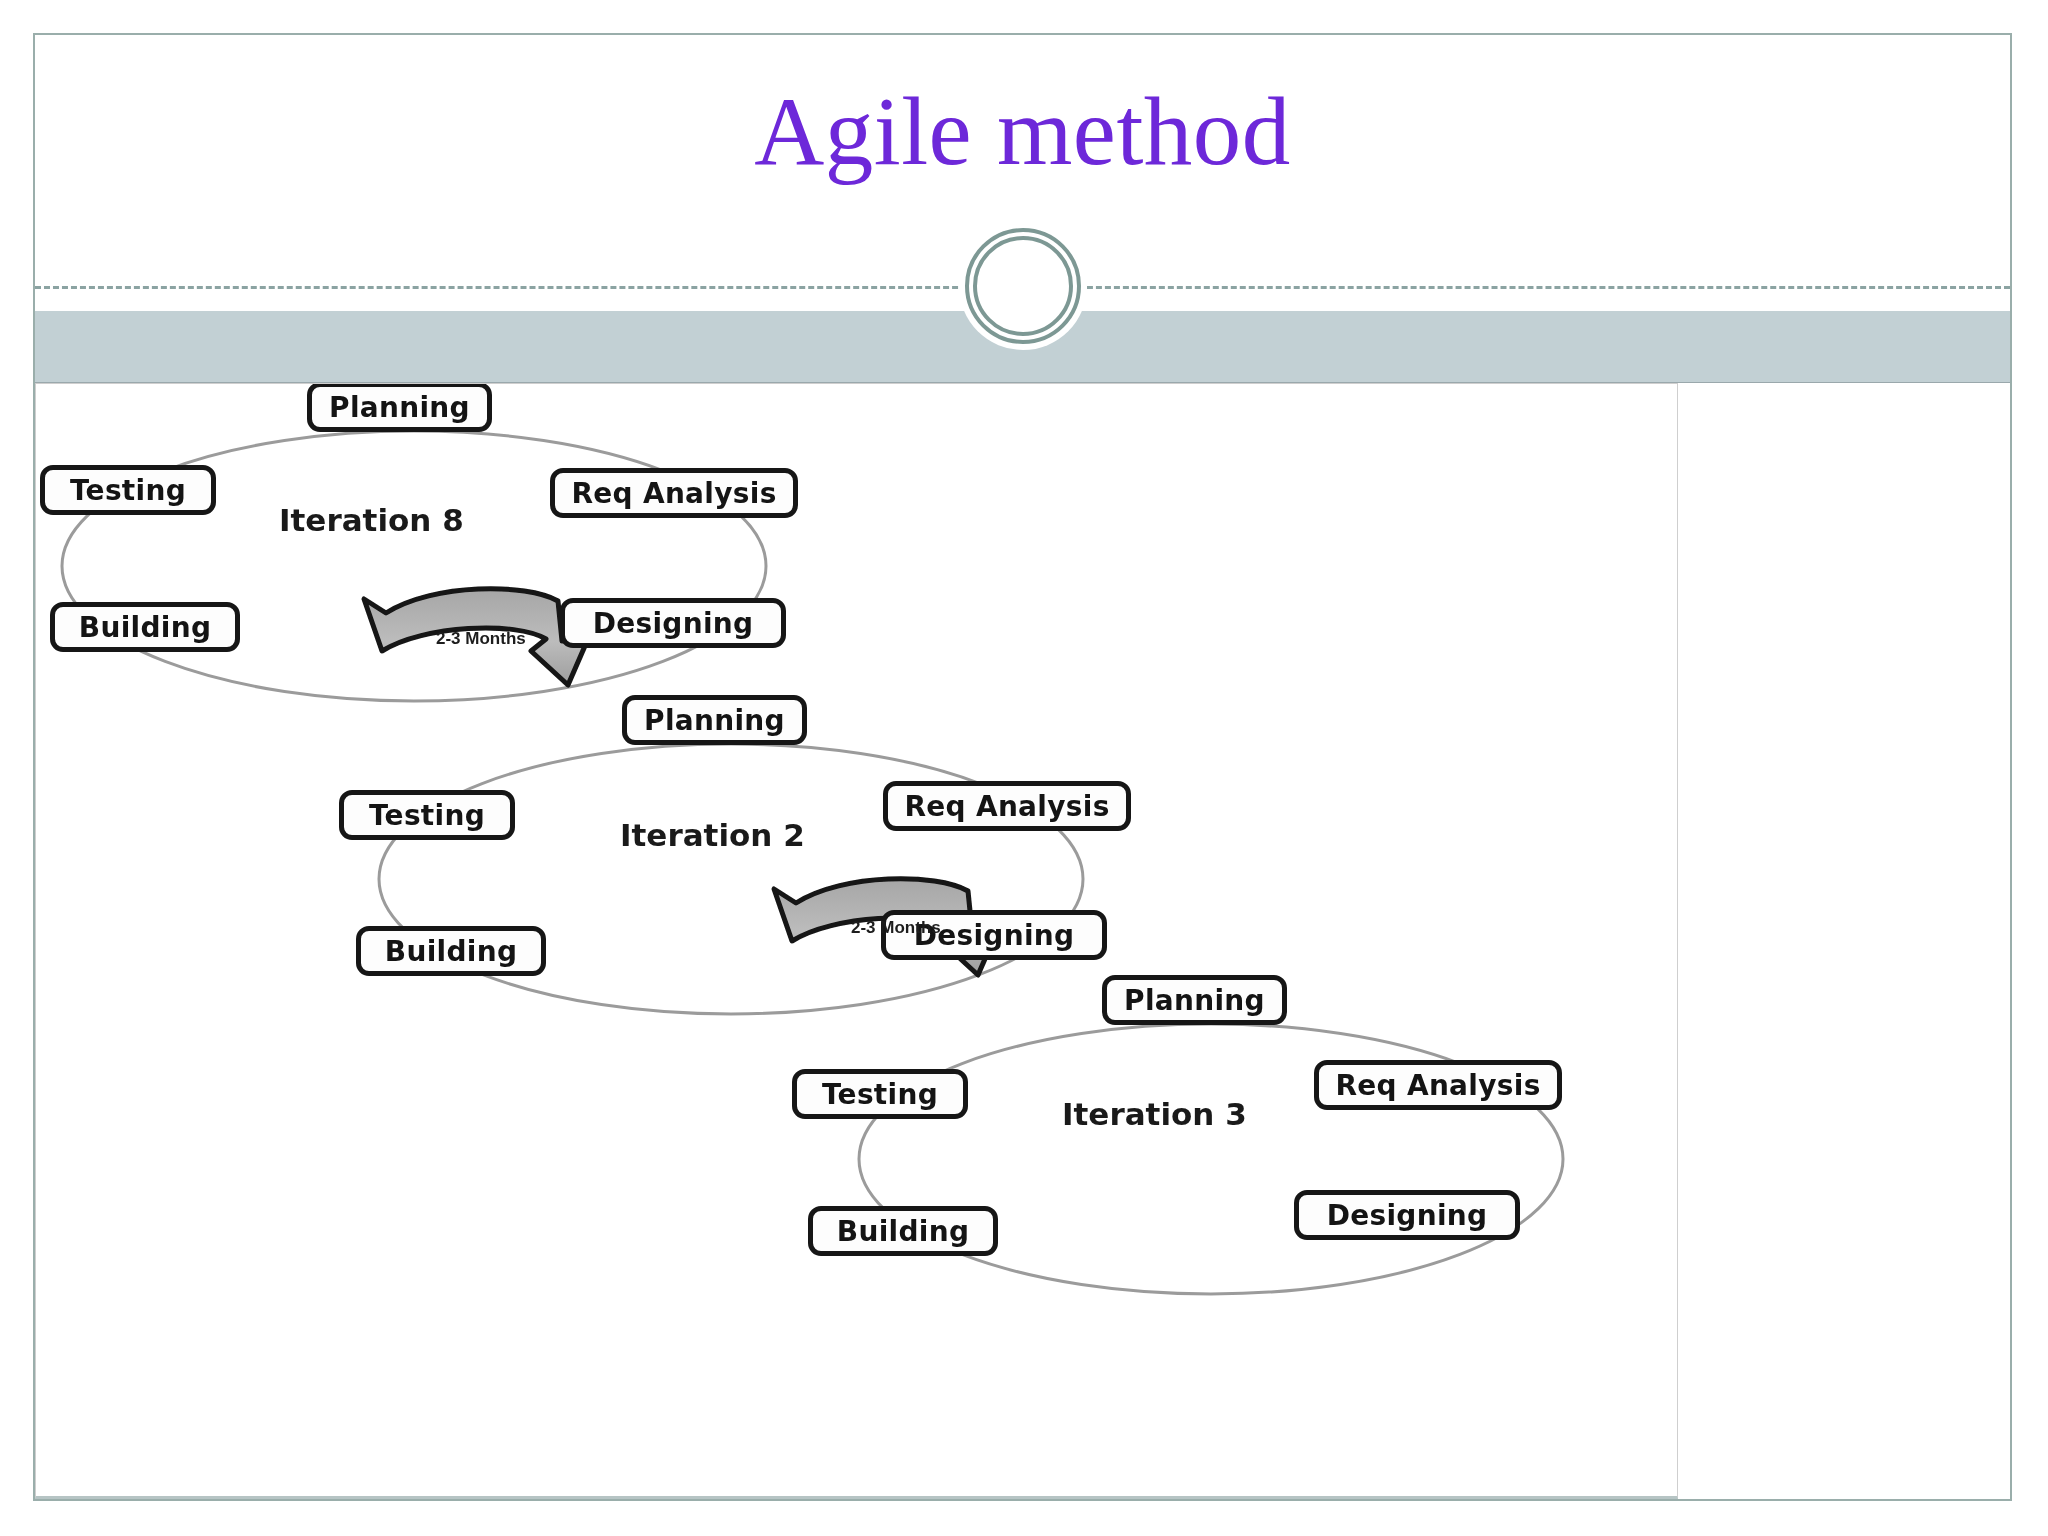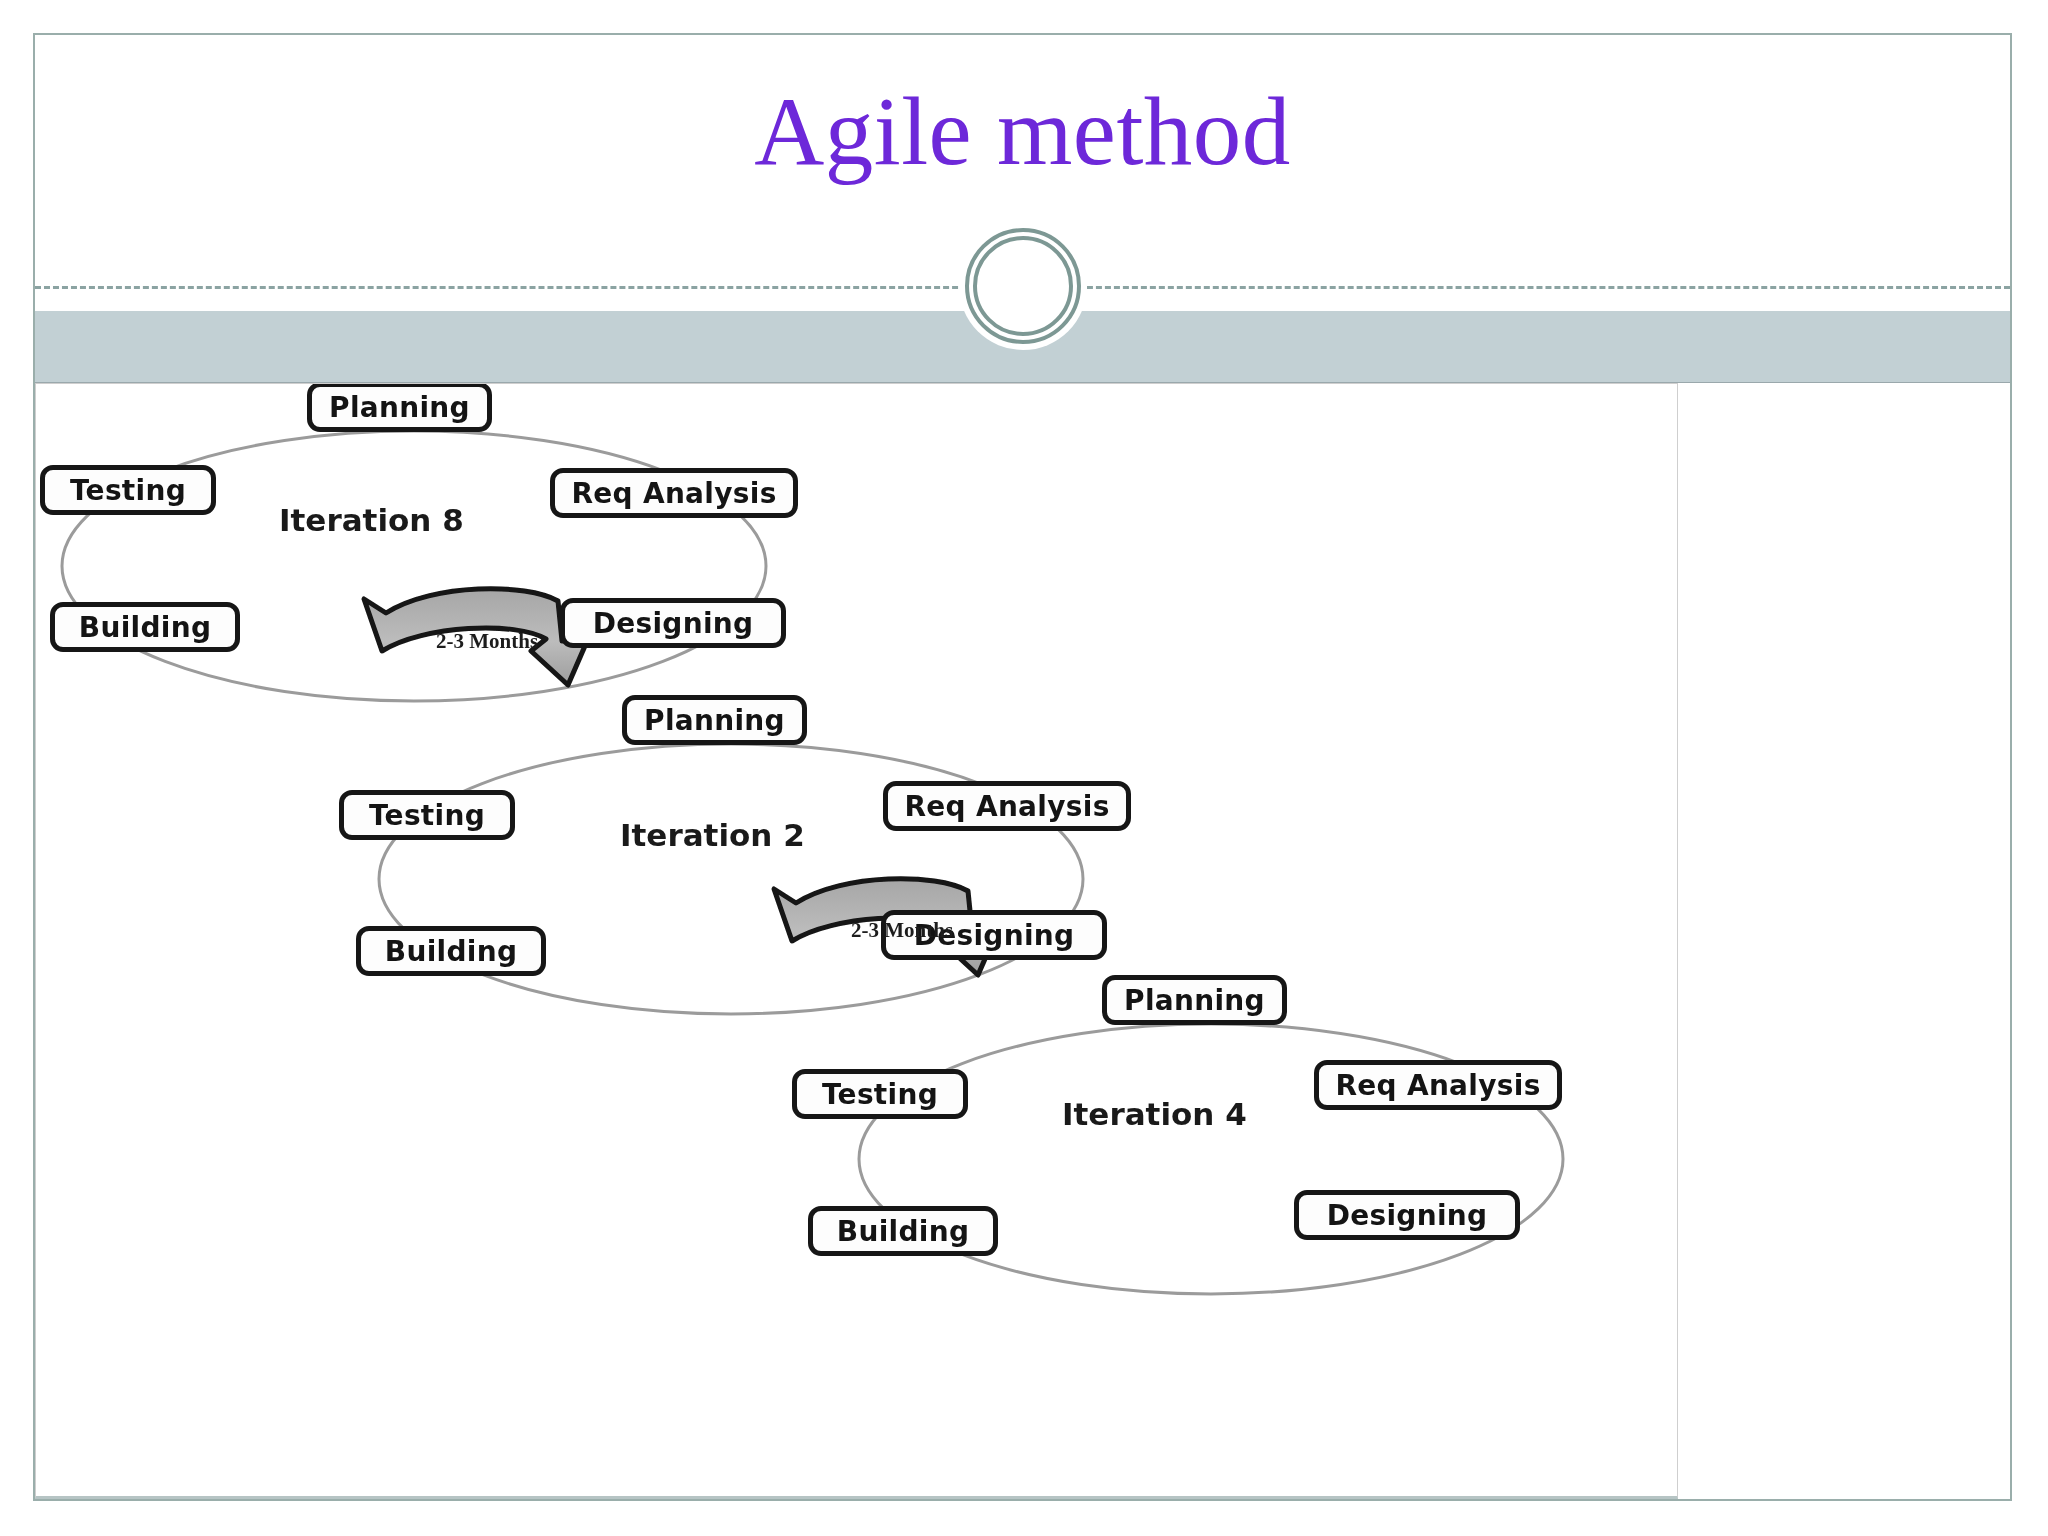--- a/index.html
+++ b/index.html
@@ -135,23 +135,23 @@
     color: #1a1a1a;
     font-family: "DejaVu Sans", "Liberation Sans", sans-serif;
     font-weight: bold;
     font-size: 31px;
     white-space: nowrap;
     filter: blur(0.35px);
   }
   .months-label {
     position: absolute;
     color: #1d1d1d;
-    font-family: Liberation Serif, serif;
+    font-family: Liberation Sans, sans-serif;
     font-weight: bold;
-    font-size: 21px;
+    font-size: 17px;
     white-space: nowrap;
     filter: blur(0.4px);
     z-index: 6;
   }
 </style>
 </head>
 <body>
 
 <div id="slide">
 
@@ -256,17 +256,17 @@
     <div class="chip" style="left:1066px; top:591px; width:185px; height:50px;">Planning</div>
 
     <div class="chip" style="left:1278px; top:676px; width:248px; height:50px;">Req Analysis</div>
 
     <div class="chip" style="left:1258px; top:806px; width:226px; height:50px;">Designing</div>
 
     <div class="chip" style="left:772px;  top:822px; width:190px; height:50px;">Building</div>
 
     <div class="chip" style="left:756px;  top:685px; width:176px; height:50px;">Testing</div>
 
-    <div class="iter-label" style="left:1026px; top:712px;">Iteration 4</div>
+    <div class="iter-label" style="left:1026px; top:712px;">Iteration 3</div>
 
   </div>
 
 </div>
 
 </body></html>

